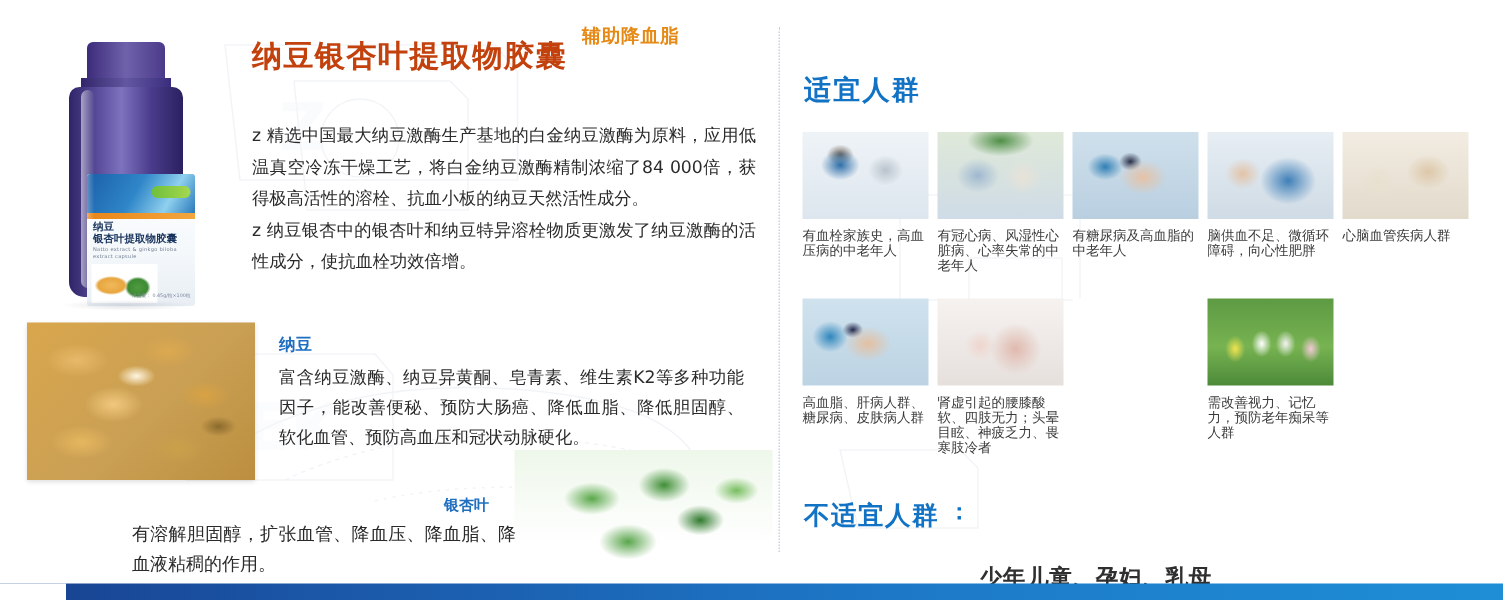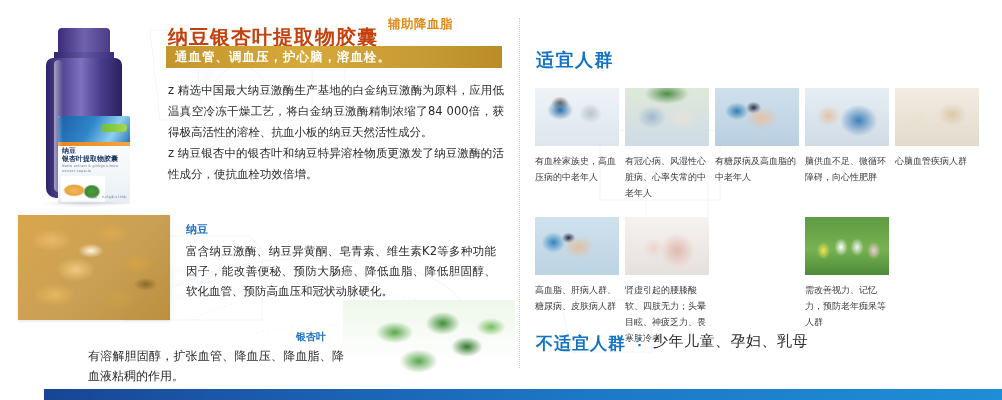--- a/index.html
+++ b/index.html
@@ -155,21 +155,21 @@
     color:#1272c4;font-size:18px;font-weight:bold;letter-spacing:1.5px;
   }
 
   .grid{position:absolute;left:2px;top:88px;width:462px;}
   .grow{display:flex;gap:6px;}
   .gcell{width:84px;}
   .gcell .ph{
     width:84px;height:58px;background:#dfe6ec;overflow:hidden;position:relative;
   }
   .gcell .cap{
-    margin-top:7px;color:#3a3a3a;font-size:9px;line-height:16px;width:84px;
+    margin-top:7px;color:#3a3a3a;font-size:9px;line-height:10px;width:84px;
   }
   .grow2{margin-top:16px;}
 
   
   .ph.p1{background:
     radial-gradient(ellipse 18px 14px at 30% 38%, #2e6ea8, rgba(46,110,168,0) 72%),
     radial-gradient(ellipse 16px 14px at 66% 44%, #b9c3cb, rgba(185,195,203,0) 72%),
     radial-gradient(ellipse 12px 9px at 30% 26%, #6d6257, rgba(109,98,87,0) 75%),
     linear-gradient(to bottom,#eef3f7,#dde6ee);}
   .ph.p2{background:
@@ -205,21 +205,21 @@
     radial-gradient(ellipse 9px 12px at 62% 52%, #f3f3f3, rgba(243,243,243,0) 74%),
     radial-gradient(ellipse 9px 12px at 82% 58%, #f2c9d6, rgba(242,201,214,0) 74%),
     linear-gradient(to bottom,#5d9a43,#77b351 55%,#4d8a39);}
   .ph.blank{background:#ffffff;}
 
   .notfor{
     position:absolute;left:3px;top:332px;display:flex;align-items:flex-start;
   }
   .notfor .k{color:#1272c4;font-size:17px;font-weight:bold;letter-spacing:1px;}
   .notfor .c{color:#1272c4;font-size:15px;font-weight:bold;padding:0 6px;}
-  .notfor .v{color:#2f2f2f;font-size:15px;font-weight:normal;letter-spacing:.5px;}
+  .notfor .v{color:#2f2f2f;font-size:15px;font-weight:bold;letter-spacing:.5px;margin-top:44px;}
 
   
   .bottombar{
     position:absolute;left:0;bottom:0;width:1002px;height:11px;
     background:linear-gradient(to right,#17418f 0%,#1b57a8 22%,#1d79c8 60%,#1e8ed6 100%);
   }
   .bottombar .cap{
     position:absolute;left:0;top:0;width:44px;height:11px;background:#ffffff;
   }
 </style>
@@ -269,23 +269,20 @@
 0.45g/粒×100粒</div>
         </div>
       </div>
       <div class="gloss"></div>
       <div class="shadow"></div>
     </div>
 
     <div class="title">纳豆银杏叶提取物胶囊</div>
     <div class="subtitle">辅助降血脂</div>
 
-    <div class="goldbar">
-      <span>通血管、调血压，护心脑，溶血栓。</span>
-    </div>
 
     <div class="bodytext">
       <p>z 精选中国最大纳豆激酶生产基地的白金纳豆激酶为原料，应用低温真空冷冻干燥工艺，将白金纳豆激酶精制浓缩了84 000倍，获得极高活性的溶栓、抗血小板的纳豆天然活性成分。</p>
       <p>z 纳豆银杏中的银杏叶和纳豆特异溶栓物质更激发了纳豆激酶的活性成分，使抗血栓功效倍增。</p>
     </div>
 
     <div class="natto-photo"></div>
 
     <div class="natto-block">
       <div class="tag">纳豆</div>

